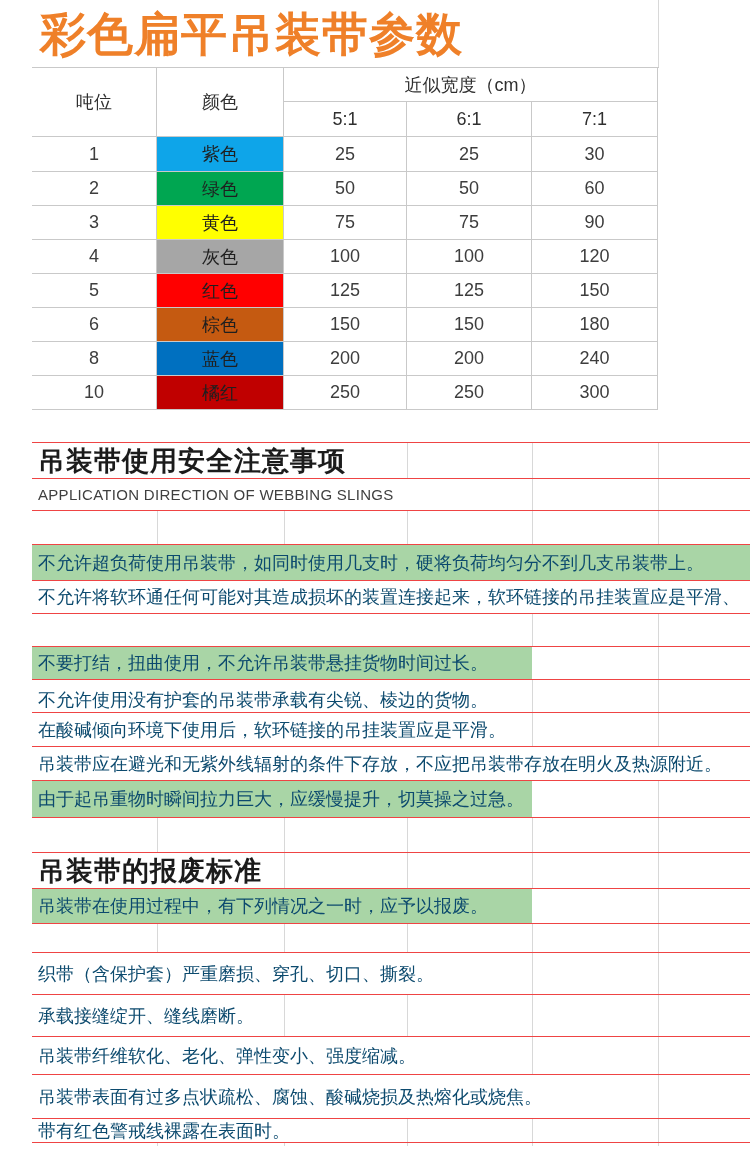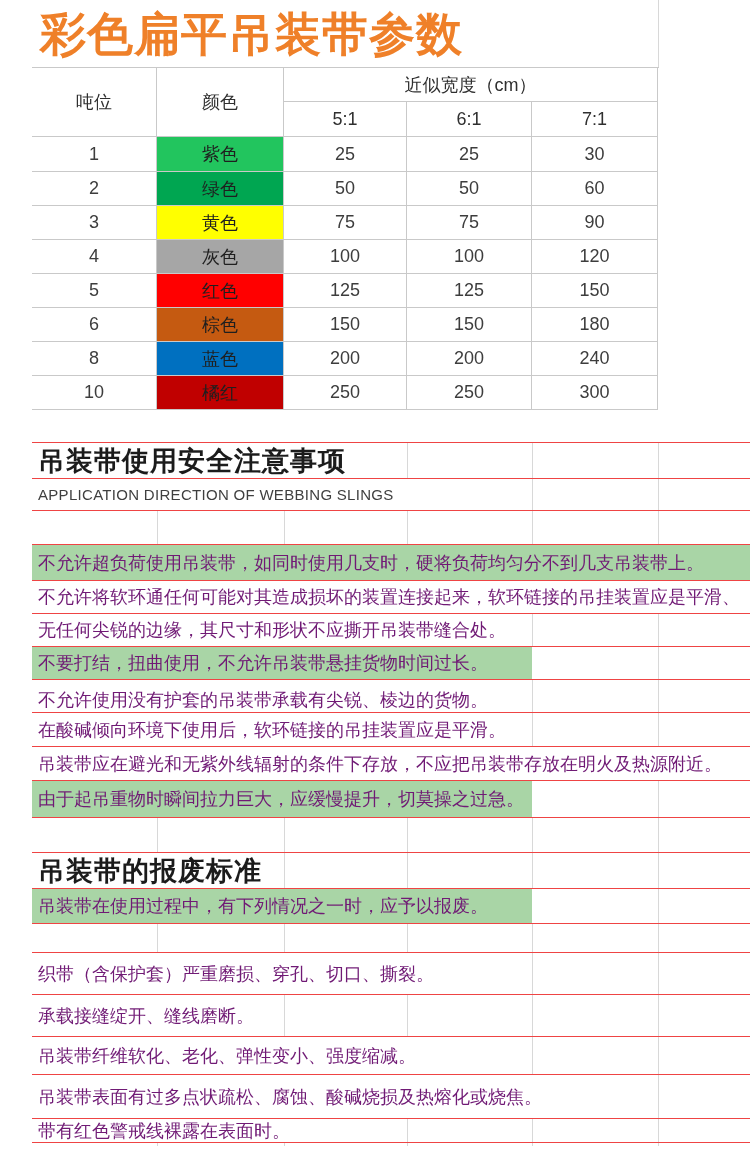--- a/index.html
+++ b/index.html
@@ -24,21 +24,21 @@
   .th.r3{grid-row:2;grid-column:5;}
   .tbody .tr{display:grid;grid-template-columns:125px 127px 123px 125px 126px;}
   .td{box-sizing:border-box;border-right:1px solid #c9c9c9;border-bottom:1px solid #c9c9c9;
       display:flex;align-items:center;justify-content:center;font-size:18px;color:#3d3d3d;}
   .td.swatch{color:#1f1f1f;}
 
   
   .crow{position:relative;border-bottom:1px solid #ef4444;display:flex;align-items:center;
         padding-left:6px;box-sizing:border-box;}
   .crow .txt{position:relative;z-index:2;white-space:nowrap;}
-  .crow.text .txt{font-size:18px;color:#701a75;}
+  .crow.text .txt{font-size:18px;color:#0c4a6e;}
   .crow.heading .txt{font-size:27px;font-weight:600;color:#1b1b1b;letter-spacing:1px;}
   .crow.sub .txt{font-size:15px;color:#3f3f3f;letter-spacing:.3px;}
   .hl{position:absolute;left:0;top:0;bottom:0;z-index:1;}
   .rowline{position:absolute;top:0;bottom:0;width:1px;background:#d8d8d8;z-index:0;}
   .vline-title{position:absolute;top:0;height:67px;width:1px;background:#d8d8d8;}
 </style>
 </head>
 <body>
 
 <div class="page">
@@ -53,21 +53,21 @@
       <div class="th a">吨位</div>
       <div class="th b">颜色</div>
       <div class="th group">近似宽度（cm）</div>
       <div class="th r1">5:1</div>
       <div class="th r2">6:1</div>
       <div class="th r3">7:1</div>
     </div>
     <div class="tbody">
         <div class="tr" style="height: 35px;">
           <div class="td">1</div>
-          <div class="td swatch" style="background: #22c55e;">紫色</div>
+          <div class="td swatch" style="background: #0ea5e9;">紫色</div>
           <div class="td">25</div>
           <div class="td">25</div>
           <div class="td">30</div>
         </div>
         <div class="tr" style="height: 34px;">
           <div class="td">2</div>
           <div class="td swatch" style="background: rgb(0, 166, 81);">绿色</div>
           <div class="td">50</div>
           <div class="td">50</div>
           <div class="td">60</div>
@@ -140,21 +140,20 @@
       <div class="crow text" style="height: 36px;">
         <div class="hl" style="width: 750px; background: rgb(169, 213, 166);"></div>
         <span class="txt">不允许超负荷使用吊装带，如同时使用几支时，硬将负荷均匀分不到几支吊装带上。</span>
       </div>
       <div class="crow text" style="height: 33px;">
         <span class="txt">不允许将软环通任何可能对其造成损坏的装置连接起来，软环链接的吊挂装置应是平滑、</span>
       </div>
       <div class="crow text" style="height: 33px;">
         <div class="rowline" style="left: 500px;"></div>
         <div class="rowline" style="left: 626px;"></div>
-        <span class="txt">无任何尖锐的边缘，其尺寸和形状不应撕开吊装带缝合处。</span>
       </div>
       <div class="crow text" style="height: 33px;">
         <div class="rowline" style="left: 626px;"></div>
         <div class="hl" style="width: 500px; background: rgb(169, 213, 166);"></div>
         <span class="txt">不要打结，扭曲使用，不允许吊装带悬挂货物时间过长。</span>
       </div>
       <div class="crow text" style="height: 33px; align-items: flex-end;">
         <div class="rowline" style="left: 500px;"></div>
         <div class="rowline" style="left: 626px;"></div>
         <span class="txt">不允许使用没有护套的吊装带承载有尖锐、棱边的货物。</span>

